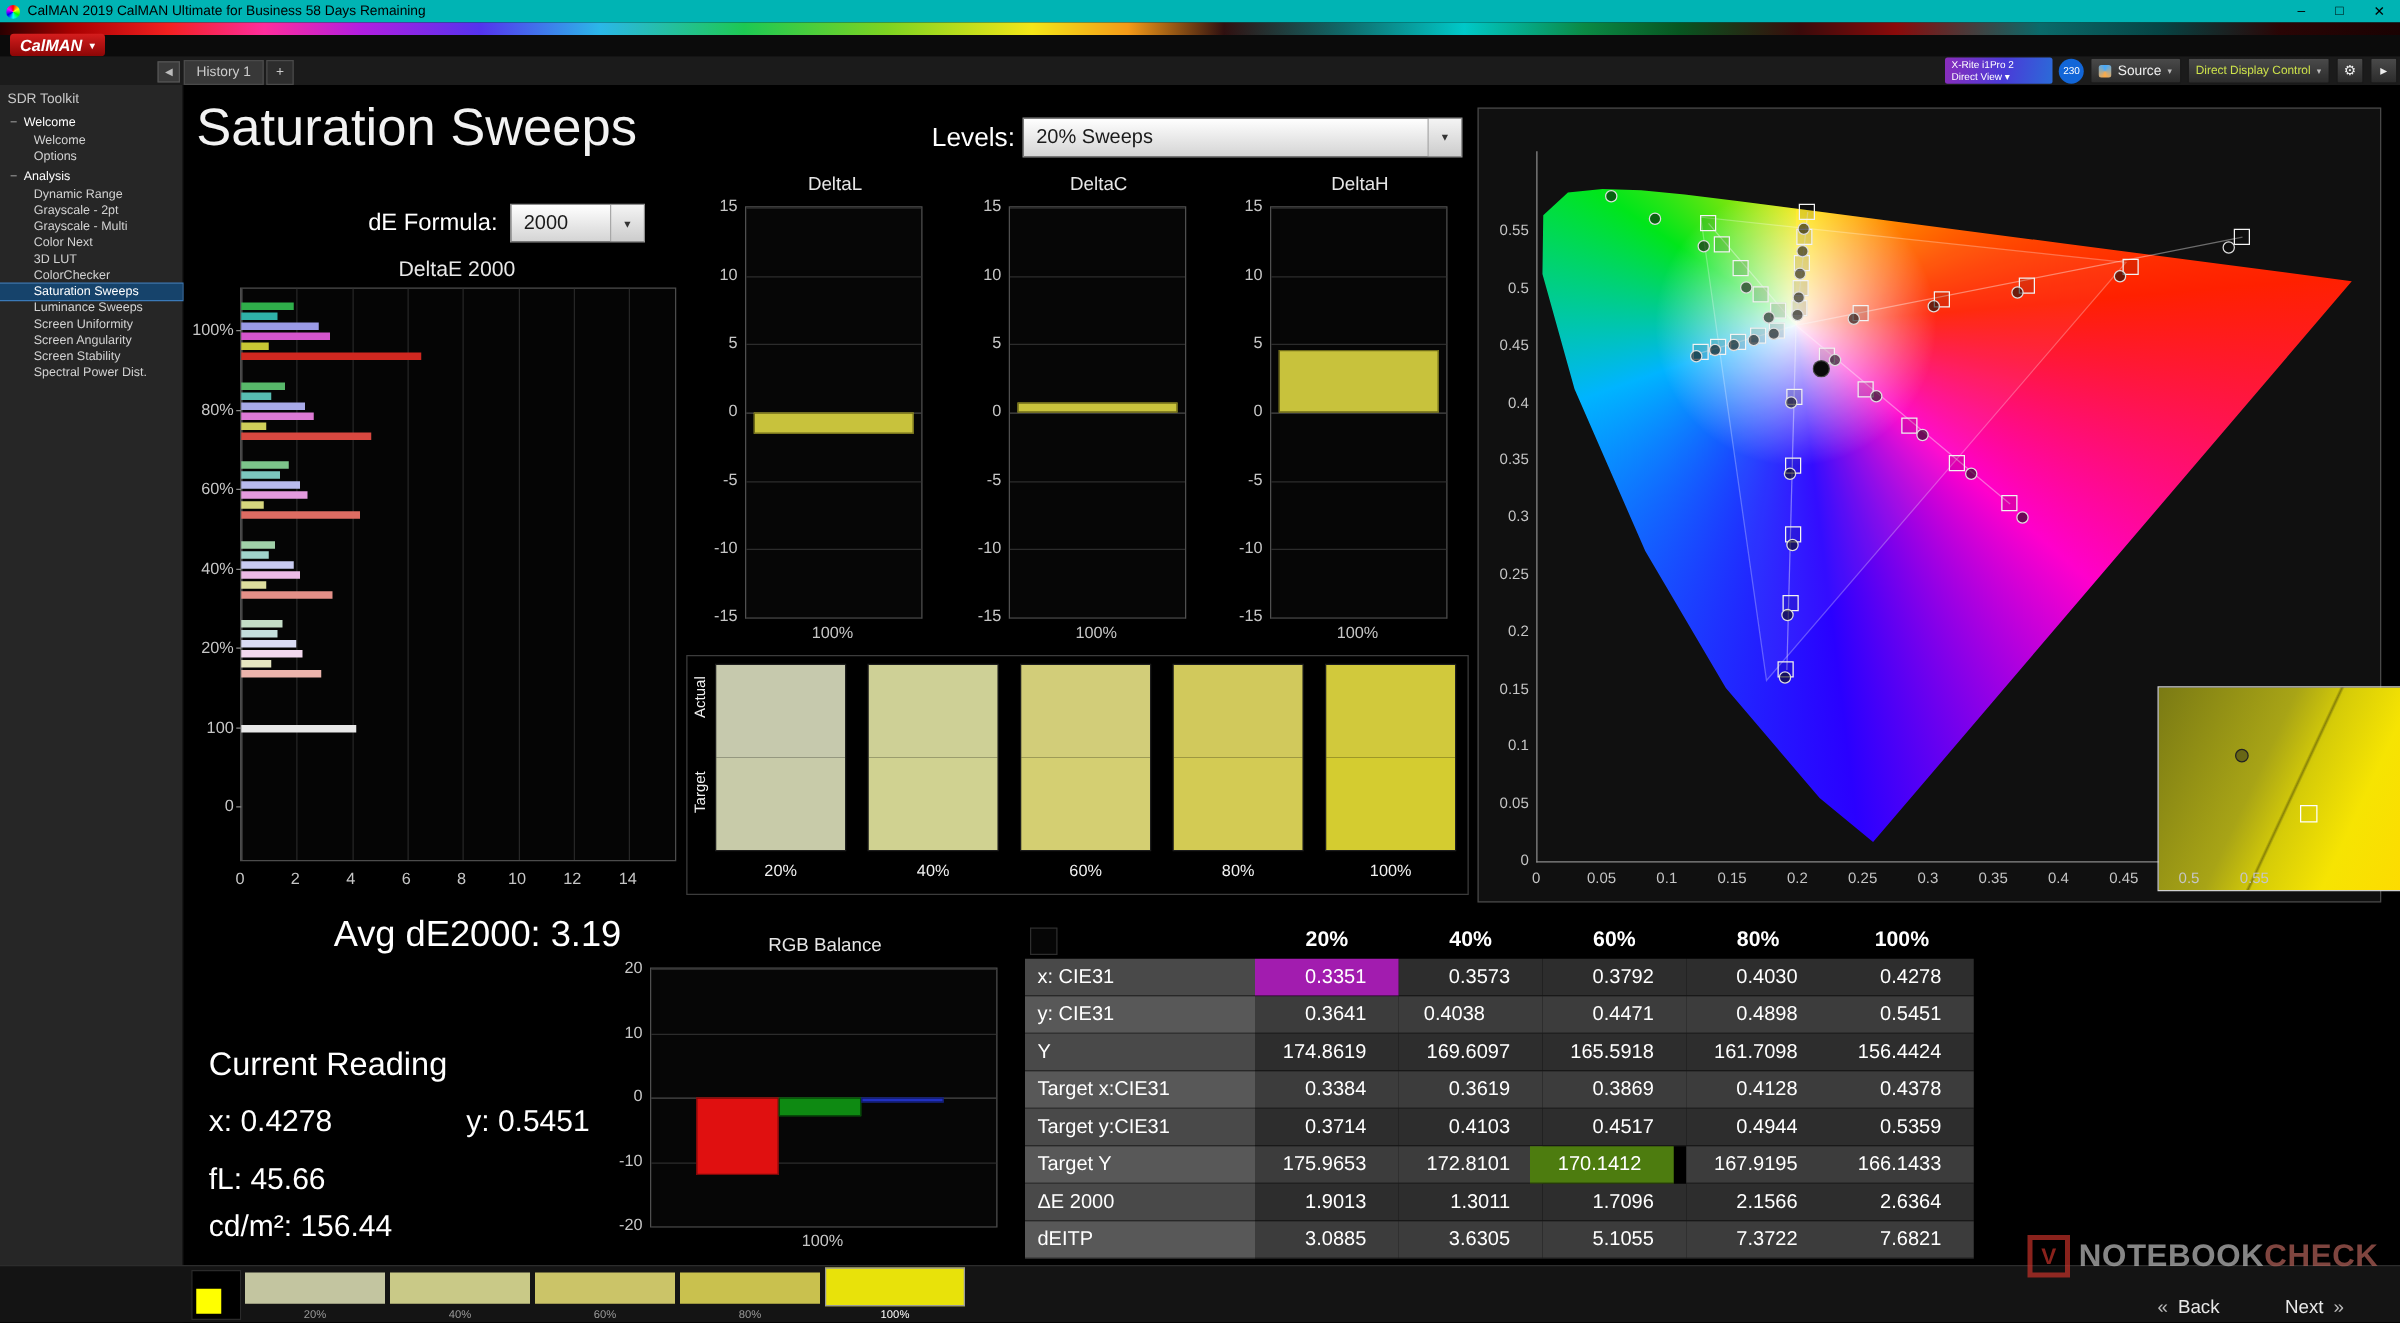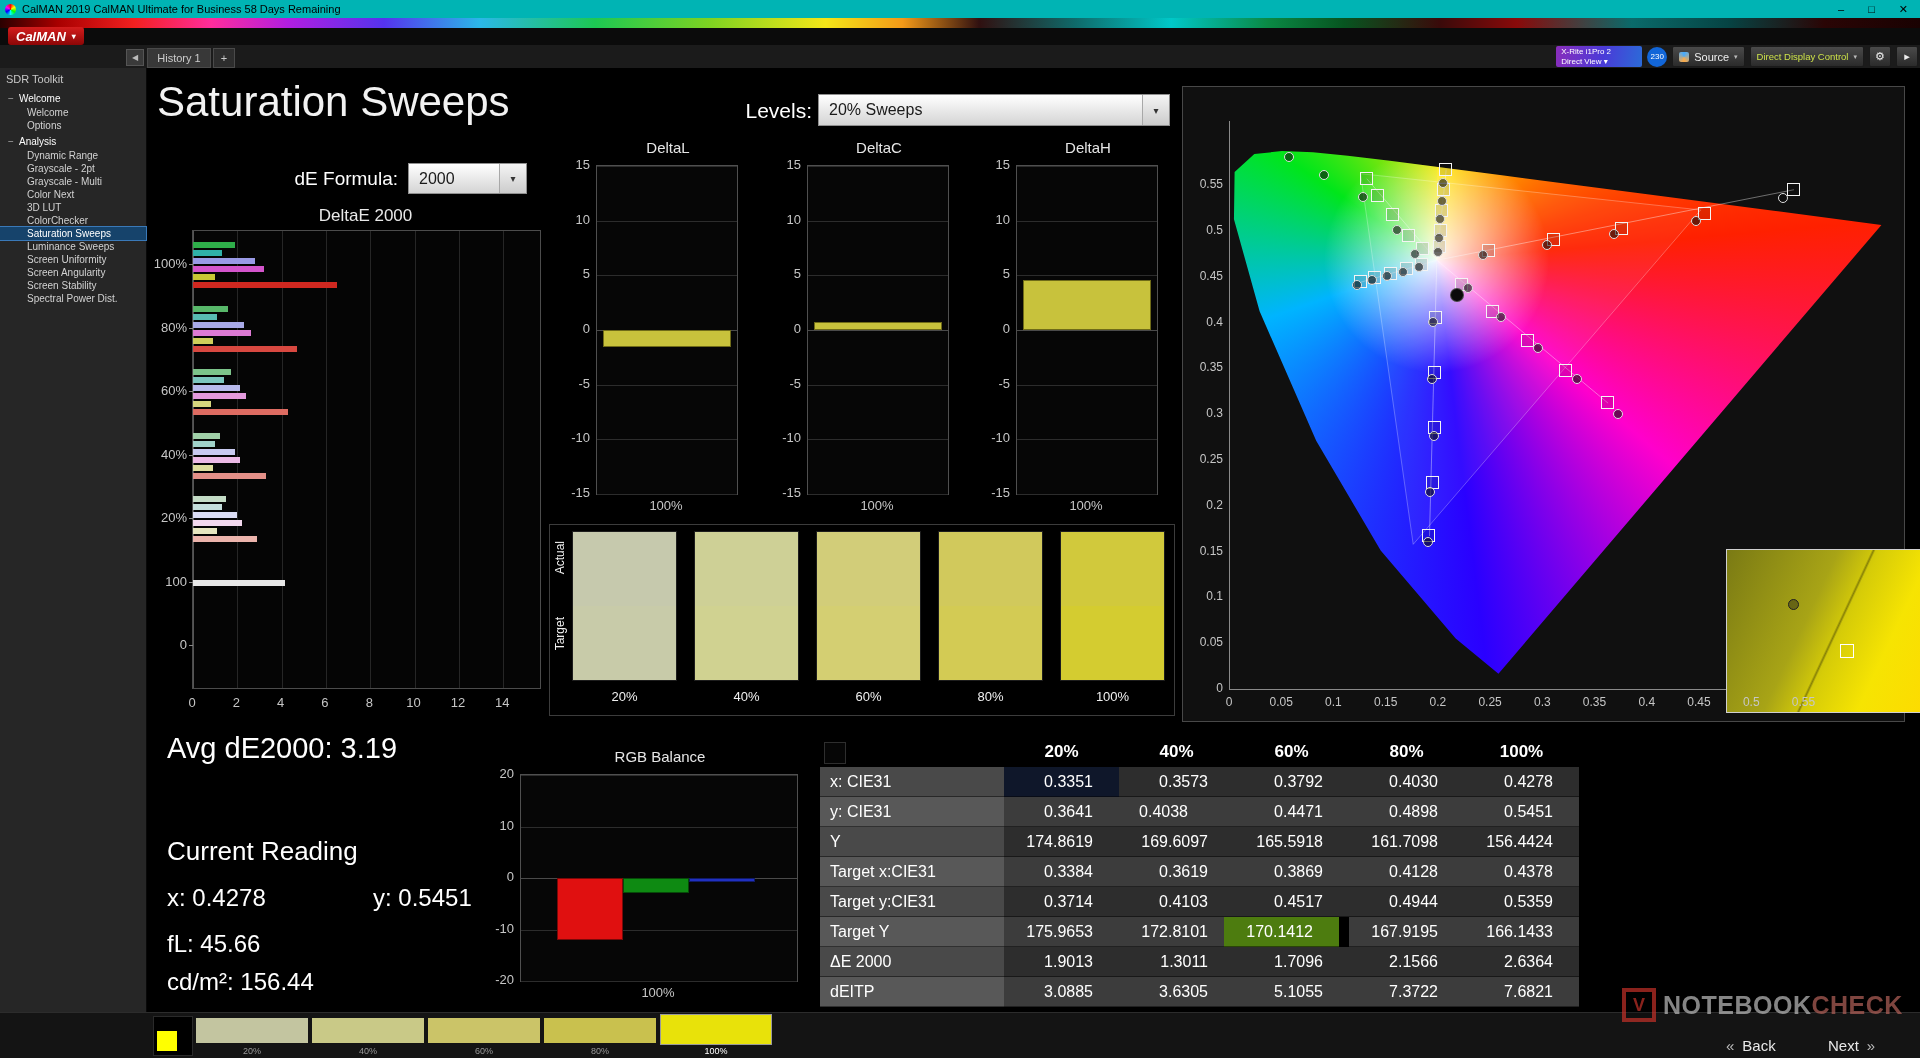--- a/index.html
+++ b/index.html
@@ -52,21 +52,21 @@
   .sb-item.selected{background:#16436b;outline:1px solid #3a79b8;color:#fff;}
   
   #main{position:absolute;left:147px;top:68px;right:0;bottom:45px;background:#000;}
   #page-title{position:absolute;left:10px;top:10px;font-size:42px;font-weight:normal;color:#f2f2f2;margin:0;}
   .field-label{position:absolute;color:#fff;text-align:right;}
   #levels-label{left:540px;top:31px;width:125px;font-size:21px;}
   #deform-label{left:126px;top:100px;width:125px;font-size:19px;}
   .dd{position:absolute;background:linear-gradient(#fff,#d4d4d4);border:1px solid #8f8f8f;color:#1a1a1a;
       display:flex;align-items:center;box-sizing:border-box;}
   #levels-dd{left:671px;top:26px;width:352px;height:32px;}
-  #deform-dd{left:261px;top:95px;width:119px;height:31px;}
+  #deform-dd{left:261px;top:95px;width:108px;height:31px;}
   .dd-text{flex:1;padding:0 10px;font-size:16px;white-space:nowrap;overflow:hidden;}
   .dd-caret{width:26px;height:100%;display:flex;align-items:center;justify-content:center;color:#333;
     font-size:10px;border-left:1px solid #a8a8a8;background:linear-gradient(#f4f4f4,#cccccc);}
   .tick-label{position:absolute;color:#c6c6c6;font-size:13px;white-space:nowrap;}
   .vgrid{position:absolute;top:0;bottom:0;width:1px;background:#262626;}
   .hgrid{position:absolute;left:0;right:0;height:1px;background:#2c2c2c;}
   .bar{position:absolute;}
   
   #deltaE-chart{position:absolute;left:0;top:0;width:440px;height:660px;}
   #deltaE-title{position:absolute;left:45px;top:138px;width:347px;text-align:center;font-size:17px;color:#e8e8e8;}
@@ -103,21 +103,21 @@
   .pt-circle{position:absolute;width:8px;height:8px;border-radius:50%;border:1.5px solid #dedede;background:rgba(12,12,12,0.6);}
   .pt-current{position:absolute;width:12px;height:12px;border-radius:50%;background:#0a0a0a;border:1px solid rgba(255,255,255,0.25);}
   #cie-inset{position:absolute;left:496px;top:428px;width:218px;height:162px;border:1px solid #d0d0d0;
     background:linear-gradient(115deg,#7a7a14 0%,#a8a416 38%,#d6cc08 52%,#f6e402 70%,#ffd800 100%);}
   #cie-inset::after{content:"";position:absolute;inset:0;
     background:linear-gradient(115deg,transparent 49.3%,rgba(0,0,0,0.35) 50%,transparent 50.7%);}
   #inset-circle{position:absolute;left:28%;top:30%;width:9px;height:9px;border-radius:50%;border:1.5px solid #222;background:rgba(20,20,20,0.4);z-index:2;}
   #inset-square{position:absolute;left:52%;top:58%;width:12px;height:12px;border:1.5px solid #fff;z-index:2;}
   
   .stat{position:absolute;color:#fff;white-space:nowrap;}
-  #stat-avg{left:20px;top:664px;width:330px;text-align:left;font-size:29px;}
+  #stat-avg{left:20px;top:664px;width:330px;text-align:right;font-size:29px;}
   #stat-max{left:20px;top:702px;width:330px;text-align:center;font-size:29px;}
   #stat-current{left:20px;top:768px;font-size:26px;}
   #stat-x{left:20px;top:816px;font-size:24px;}
   #stat-y{left:226px;top:816px;font-size:24px;}
   #stat-fl{left:20px;top:862px;font-size:24px;}
   #stat-cdm{left:20px;top:900px;font-size:24px;}
   
   #data-table{position:absolute;left:673px;top:669px;width:760px;height:272px;}
   .th-cell{position:absolute;width:115px;height:30px;line-height:30px;text-align:center;font-weight:bold;font-size:17px;color:#fff;}
   .th-ico{position:absolute;left:4px;top:5px;width:20px;height:20px;background:#060606;border:1px solid #2e2e2e;}
@@ -535,21 +535,21 @@
       </div>
 
     <div id="data-table">
       <div class="th-ico"></div>
     <div class="th-cell" style="left: 184px; top: 0px;">20%</div>
         <div class="th-cell" style="left: 299px; top: 0px;">40%</div>
         <div class="th-cell" style="left: 414px; top: 0px;">60%</div>
         <div class="th-cell" style="left: 529px; top: 0px;">80%</div>
         <div class="th-cell" style="left: 644px; top: 0px;">100%</div>
         <div class="td-label" style="top: 30px; background: rgb(73, 73, 73);">x: CIE31</div>
-        <div class="td-val" style="left: 184px; top: 30px; background: #0f172a;">0.3351</div>
+        <div class="td-val" style="left: 184px; top: 30px; background: #a21caf;">0.3351</div>
         <div class="td-val" style="left: 299px; top: 30px; background: rgb(45, 45, 45);">0.3573</div>
         <div class="td-val" style="left: 414px; top: 30px; background: rgb(45, 45, 45);">0.3792</div>
         <div class="td-val" style="left: 529px; top: 30px; background: rgb(45, 45, 45);">0.4030</div>
         <div class="td-val" style="left: 644px; top: 30px; background: rgb(45, 45, 45);">0.4278</div>
         <div class="td-label" style="top: 60px; background: rgb(88, 88, 88);">y: CIE31</div>
         <div class="td-val" style="left: 184px; top: 60px; background: rgb(60, 60, 60);">0.3641</div>
         <div class="td-val" style="left: 299px; top: 60px; background: rgb(60, 60, 60); text-align: center;">0.4038</div>
         <div class="td-val" style="left: 414px; top: 60px; background: rgb(60, 60, 60);">0.4471</div>
         <div class="td-val" style="left: 529px; top: 60px; background: rgb(60, 60, 60);">0.4898</div>
         <div class="td-val" style="left: 644px; top: 60px; background: rgb(60, 60, 60);">0.5451</div>

